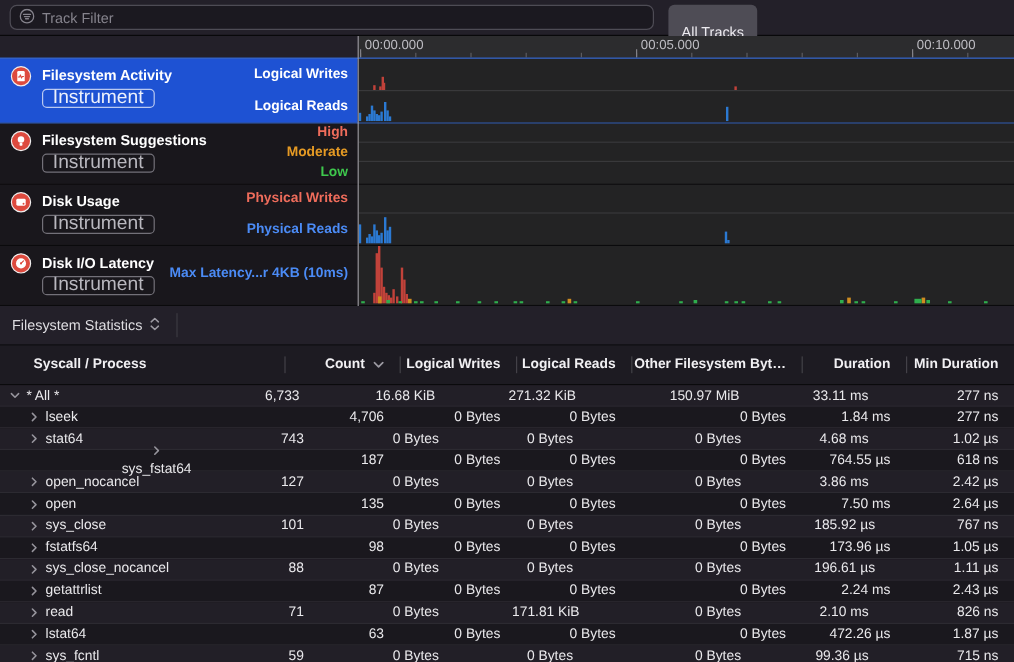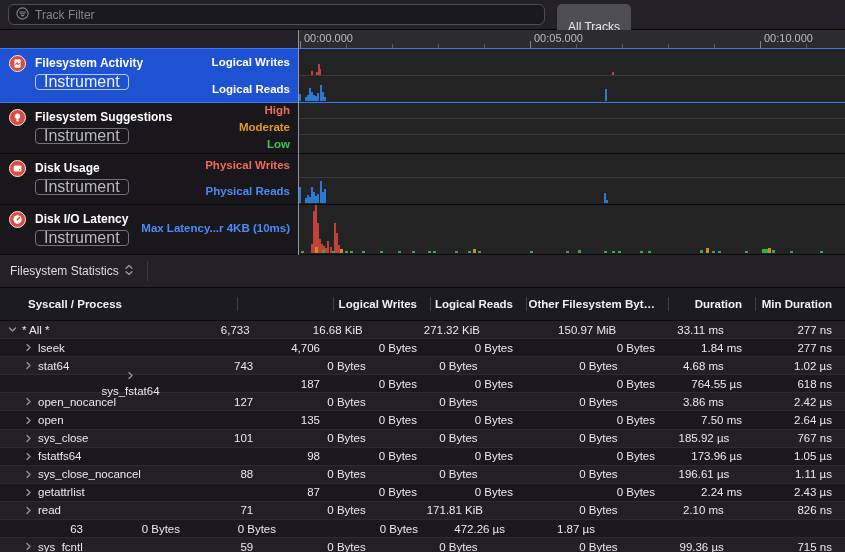--- a/index.html
+++ b/index.html
@@ -273,20 +273,26 @@
               <path d="M1 4.2 4 1.4 7 4.2M1 7.8 4 10.6 7 7.8" fill="none" stroke="#9b99a1" stroke-width="1.3" stroke-linecap="round" stroke-linejoin="round"></path>
             </svg>
         </span>
       </div>
     </div>
     <div class="thead" id="thead">
         <div class="hcell" style="left: 0px; width: 237px; justify-content: flex-start; padding: 0px 0px 0px 28px;">
           <span>Syscall / Process</span>
         </div>
         <div class="hdiv" style="left: 237px;"></div>
+        <div class="hcell" style="left: 237px; width: 96px; justify-content: flex-end; padding: 0px 13px 0px 0px;">
+          <span>Count</span>
+          <span style="margin-left: 7px;"><svg width="9" height="6" viewBox="0 0 9 6">
+              <path d="M1 1.2 4.5 4.8 8 1.2" fill="none" stroke="#9b99a1" stroke-width="1.4" stroke-linecap="round" stroke-linejoin="round"></path>
+            </svg></span>
+        </div>
         <div class="hdiv" style="left: 333px;"></div>
         <div class="hcell" style="left: 333px; width: 97px; justify-content: flex-end; padding: 0px 13px 0px 0px;">
           <span>Logical Writes</span>
         </div>
         <div class="hdiv" style="left: 430px;"></div>
         <div class="hcell" style="left: 430px; width: 96px; justify-content: flex-end; padding: 0px 13px 0px 0px;">
           <span>Logical Reads</span>
         </div>
         <div class="hdiv" style="left: 526px;"></div>
         <div class="hcell" style="left: 526px; width: 142px; justify-content: flex-end; padding: 0px 13px 0px 0px;">
@@ -472,20 +478,28 @@
             <span>read</span>
           </div>
           <div class="tcell" style="width: 96px;">71</div>
           <div class="tcell" style="width: 97px;">0 Bytes</div>
           <div class="tcell" style="width: 96px;">171.81 KiB</div>
           <div class="tcell" style="width: 142px;">0 Bytes</div>
           <div class="tcell" style="width: 87px;">2.10 ms</div>
           <div class="tcell" style="width: 90px;">826 ns</div>
         </div>
         <div class="trow">
+          <div class="tcell first" style="width: 237px; padding-left: 24px;">
+            <span class="disc">
+              <svg width="9" height="9" viewBox="0 0 9 9">
+                <path d="M3 1.5 6 4.5 3 7.5" fill="none" stroke="#96949c" stroke-width="1.3" stroke-linecap="round" stroke-linejoin="round"></path>
+              </svg>
+            </span>
+            <span>lstat64</span>
+          </div>
           <div class="tcell" style="width: 96px;">63</div>
           <div class="tcell" style="width: 97px;">0 Bytes</div>
           <div class="tcell" style="width: 96px;">0 Bytes</div>
           <div class="tcell" style="width: 142px;">0 Bytes</div>
           <div class="tcell" style="width: 87px;">472.26 µs</div>
           <div class="tcell" style="width: 90px;">1.87 µs</div>
         </div>
         <div class="trow alt">
           <div class="tcell first" style="width: 237px; padding-left: 24px;">
             <span class="disc">

